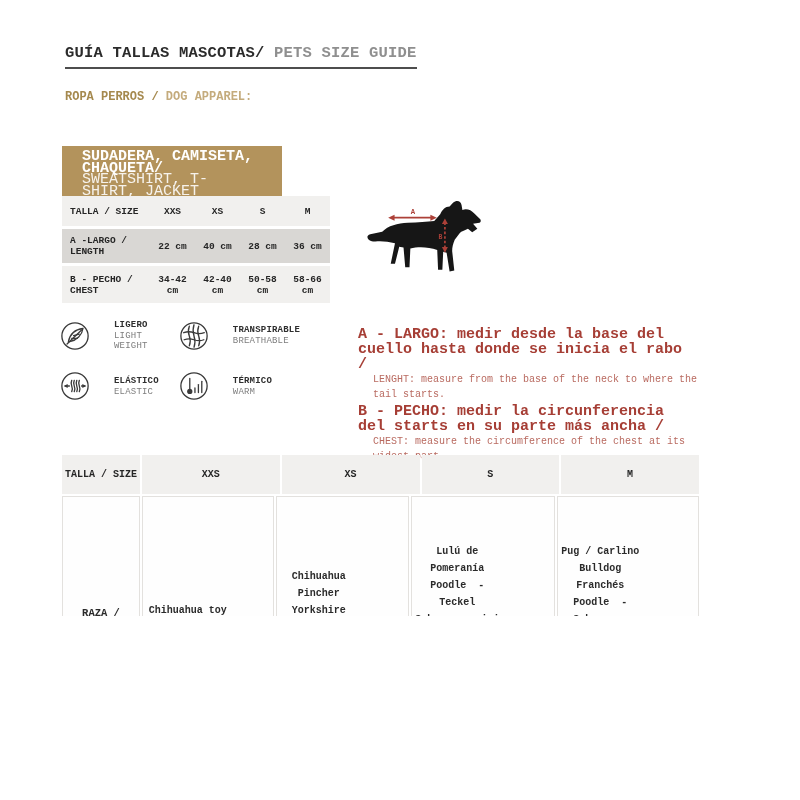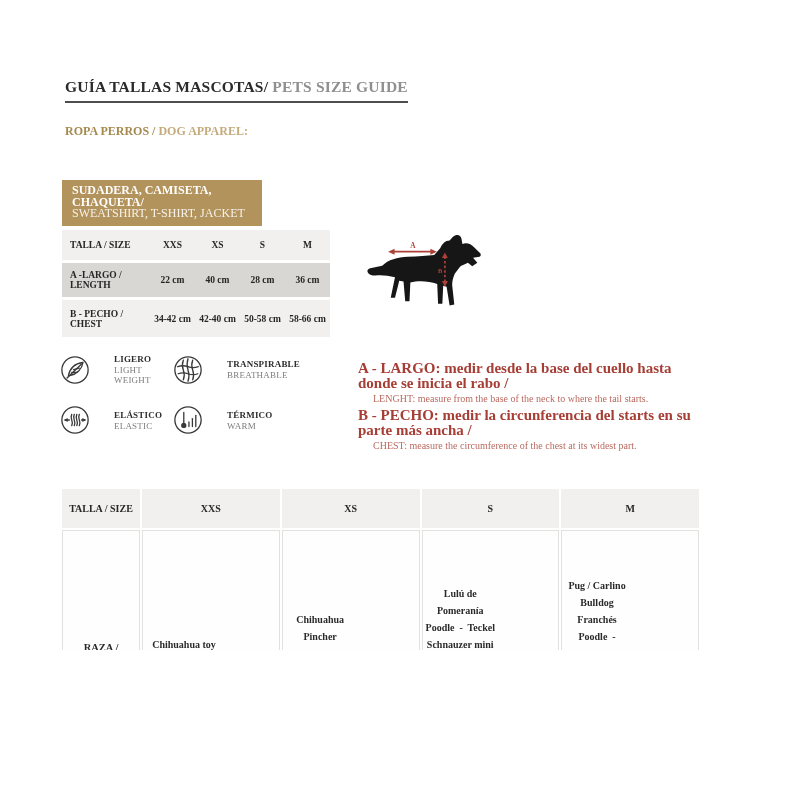--- a/index.html
+++ b/index.html
@@ -1,30 +1,30 @@
 <!DOCTYPE html>
 <html><head>
 <meta charset="utf-8">
 <style>
   html,body{margin:0;padding:0;background:#fff;}
   .page{position:relative;width:800px;height:616px;background:#ffffff;
-        font-family:Liberation Serif, serif;color:#222;overflow:hidden;margin-top:34px;}
+        font-family:Liberation Mono, monospace;color:#222;overflow:hidden;}
 
   
   .title{position:absolute;left:65px;top:44px;font-size:15.5px;font-weight:bold;
          letter-spacing:.2px;padding-bottom:5px;border-bottom:2px solid #4d4d4d;}
   .title .t-es{color:#2b2b2b;}
   .title .t-en{color:#8f8f8f;}
   .subtitle{position:absolute;left:65px;top:90px;font-size:12px;font-weight:bold;}
   .subtitle .s-es{color:#a5894e;}
   .subtitle .s-en{color:#c4ab7c;}
 
   
-  .banner{position:absolute;left:62px;top:146px;width:180px;padding:5px 10px 6px;
-          background:#b3935c;color:#fff;font-size:12px;line-height:11.5px;}
+  .banner{position:absolute;left:62px;top:146px;width:180px;padding:5px 20px 6px;
+          background:#b3935c;color:#fff;font-size:15px;line-height:11.5px;}
   .banner .b1{font-weight:bold;}
   .banner .b2{color:rgba(255,255,255,.88);}
 
   
   .size-table{position:absolute;left:62px;top:196px;width:268px;display:flex;
               flex-direction:column;gap:3px;}
   .st-row{display:grid;grid-template-columns:88px 1fr 1fr 1fr 1fr;align-items:center;}
   .st-row .c{text-align:center;font-weight:bold;font-size:9.5px;color:#262626;}
   .st-row .lbl{text-align:left;padding-left:8px;}
   .st-head{height:30px;background:#f1f0ee;}

